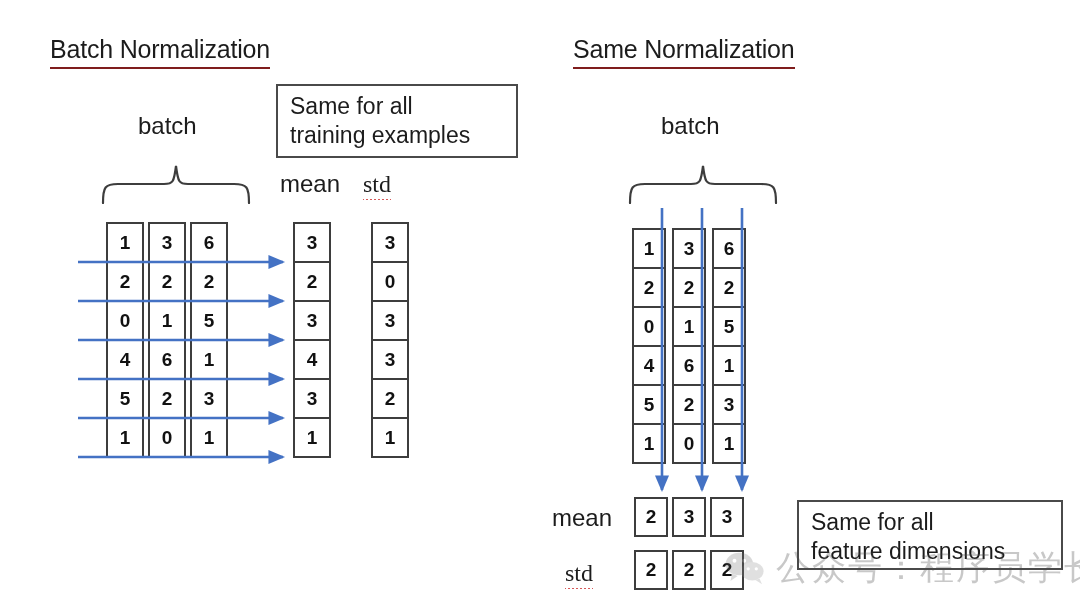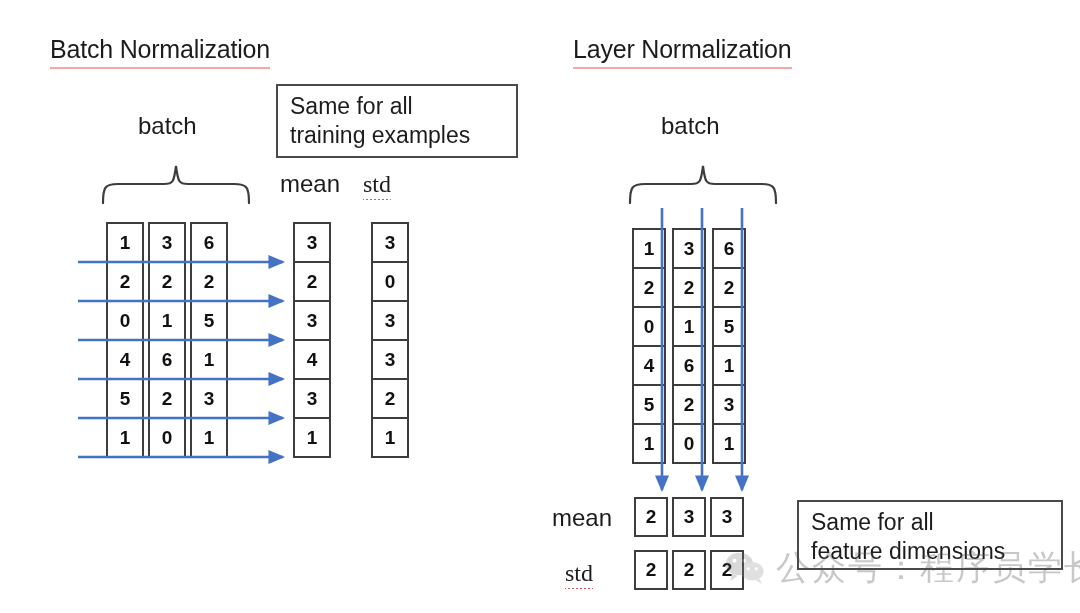--- a/index.html
+++ b/index.html
@@ -21,21 +21,21 @@
 
   
   .panel-title {
     position: absolute;
     font-size: 25px;
     font-weight: 400;
     color: #1c1c1c;
     letter-spacing: -0.2px;
     white-space: nowrap;
     padding-bottom: 3px;
-    border-bottom: 2px solid #fca5a5;
+    border-bottom: 2px solid #7f1d1d;
     line-height: 1.1;
   }
 
   
   .label {
     position: absolute;
     font-size: 24px;
     color: #1c1c1c;
     white-space: nowrap;
     line-height: 1;
@@ -180,21 +180,21 @@
       <div class="cell" style="width: 38px; height: 41px;">0</div>
       <div class="cell" style="width: 38px; height: 41px;">3</div>
       <div class="cell" style="width: 38px; height: 41px;">3</div>
       <div class="cell" style="width: 38px; height: 41px;">2</div>
       <div class="cell" style="width: 38px; height: 41px;">1</div>
     </div>
 </div>
 
 <div class="panel">
 
-  <div class="panel-title" style="left:573px; top:36px;">Layer Normalization</div>
+  <div class="panel-title" style="left:573px; top:36px;">Same Normalization</div>
 
   <div class="label" style="left:661px; top:114px;">batch</div>
 
   <div class="brace" style="left:627px; top:162px;">
     <svg width="152" height="42" viewBox="0 0 152 42" fill="none" aria-hidden="true">
       <path d="M3 41 C3 25 5 22 18 22 L64 22 C73 22 74 20 76 4 C78 20 79 22 88 22 L134 22 C147 22 149 25 149 41" stroke="#3d3d3d" stroke-width="2.2" fill="none" stroke-linecap="round"></path>
     </svg>
   </div>
 
   <div class="matrix" id="right-matrix" style="left:632px; top:228px;">

